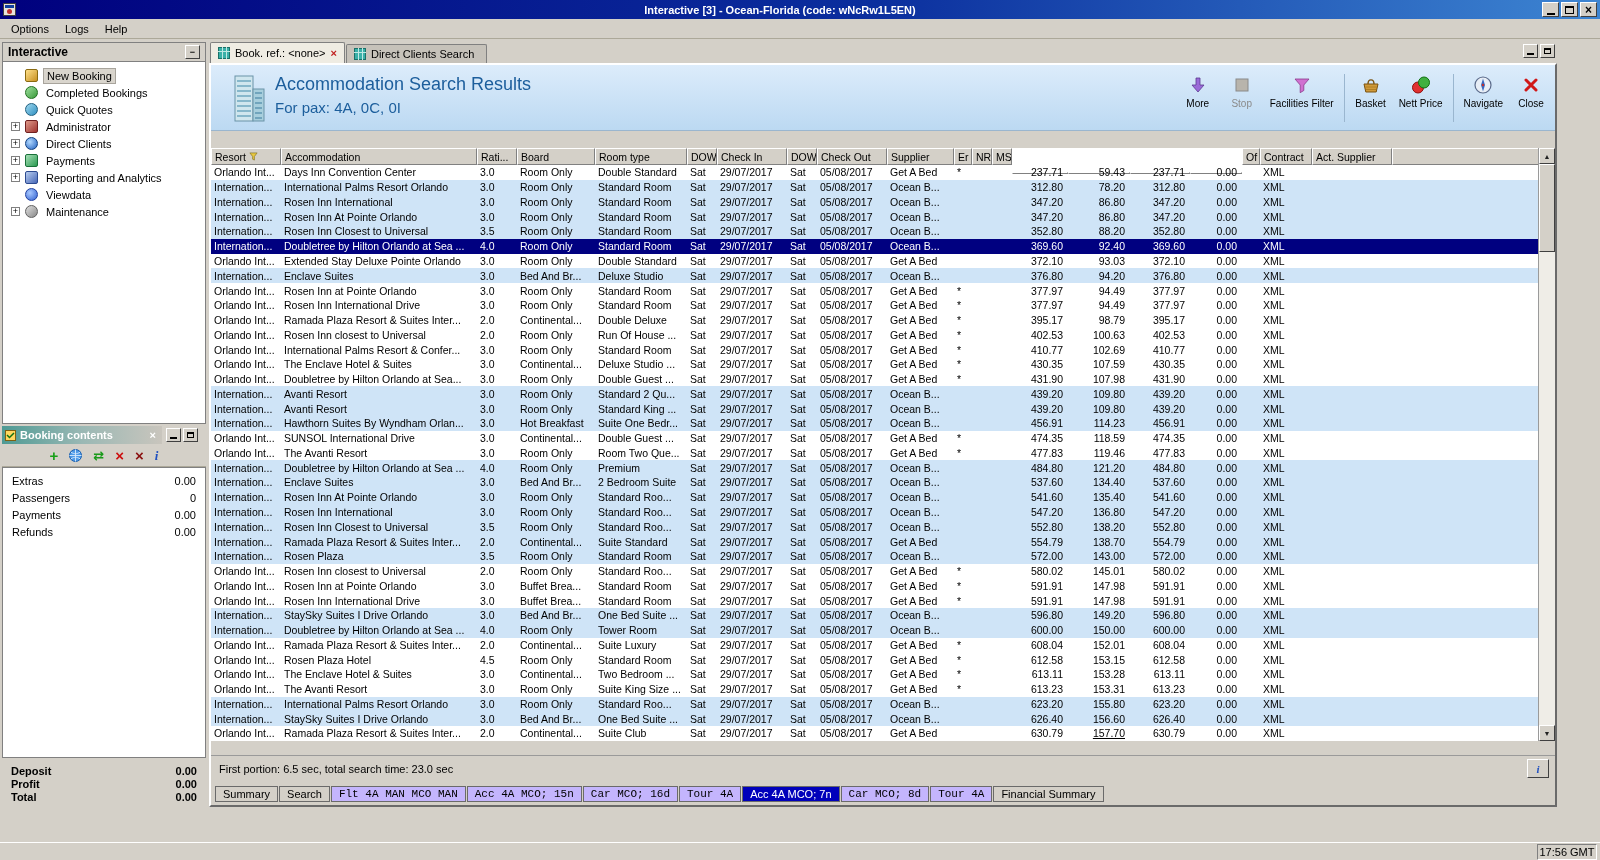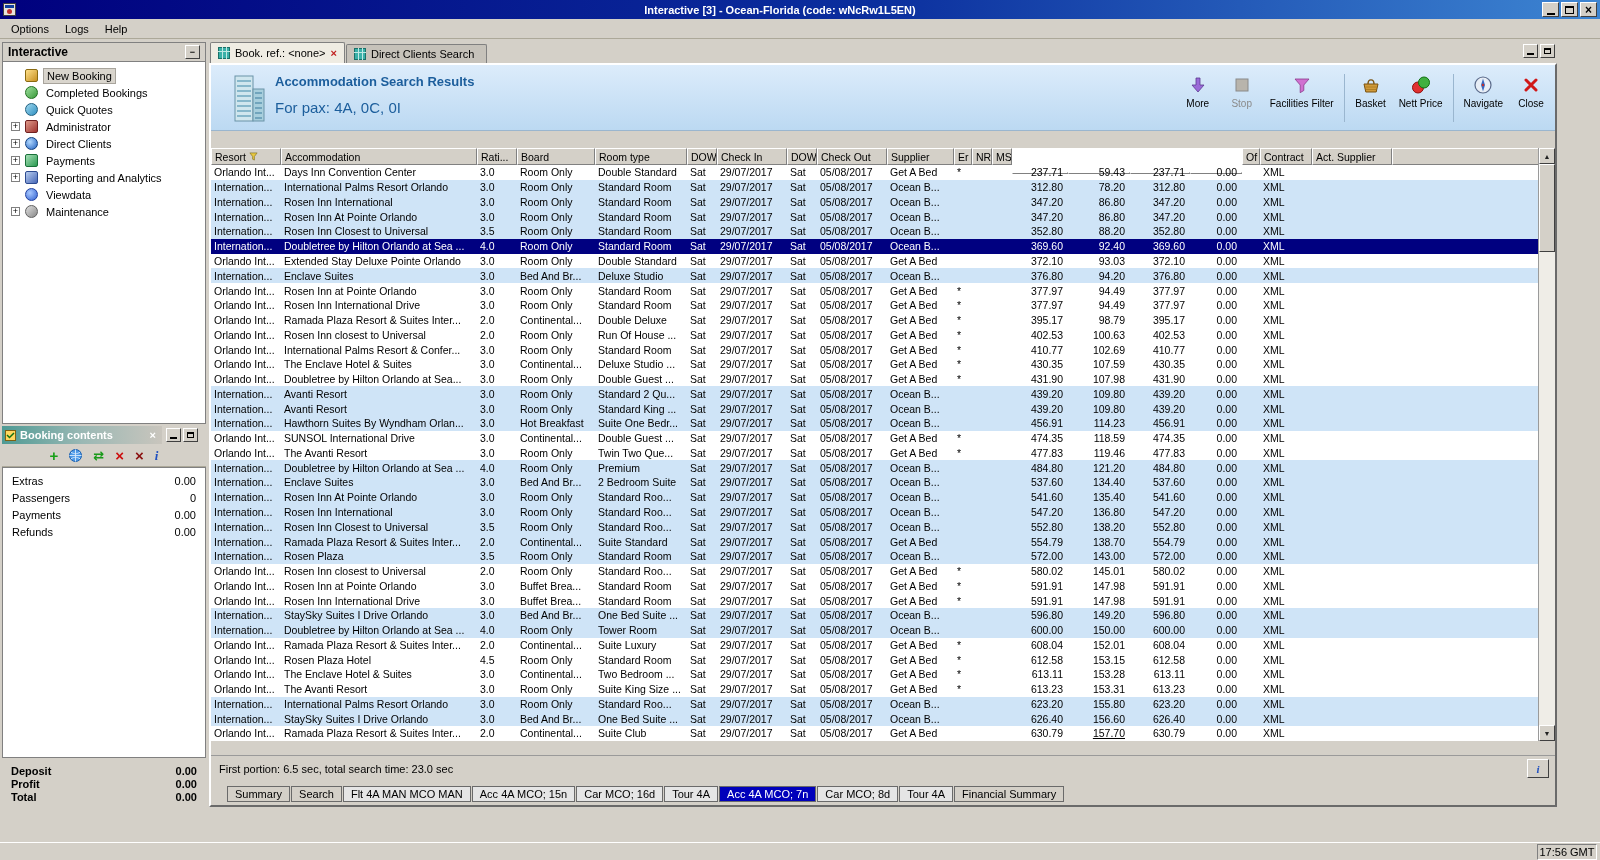--- a/index.html
+++ b/index.html
@@ -90,21 +90,21 @@
   .doc-tab-label { margin:0 5px; white-space:nowrap; }
   .doc-tab-close { color:#c02020; font-weight:bold; font-size:11px; }
   .mdi-btns { position:absolute; right:8px; top:2px; display:flex; gap:2px; }
 
   .main-panel { position:absolute; left:0; top:21px; width:1348px; height:744px;
     border:2px solid; border-color:#ffffff #6a6a6a #6a6a6a #ffffff; background:#d4d0c8; }
 
   .panel-header { position:relative; height:66px;
     background:linear-gradient(#dcecfb,#bcd9f2); border-bottom:1px solid #9ab6cf; }
   .building { position:absolute; left:14px; top:8px; }
-  .ph-title { position:absolute; left:64px; top:9px; font-size:13px; font-weight:bold; color:#1c5e9c;text-align:right; }
+  .ph-title { position:absolute; left:64px; top:9px; font-size:18px; font-weight:normal; color:#1c5e9c;text-align:right; }
   .ph-sub   { position:absolute; left:64px; top:34px; font-size:15px; color:#1c5e9c; }
   .ph-toolbar { position:absolute; right:2px; top:6px; display:flex; align-items:flex-start; }
   .tool-btn { display:flex; flex-direction:column; align-items:center; padding:4px 6px 0; min-width:44px; }
   .tool-btn .tb-label { font-size:10px; margin-top:3px; white-space:nowrap; }
   .tool-btn.disabled .tb-label { color:#8a8a8a; }
   .tool-sep { width:1px; background:#9ab6cf; height:48px; margin:3px 4px 0; }
 
   .results-bar { height:17px; background:#d4d0c8; border-bottom:1px solid #9a9a9a;
     font-weight:bold; display:flex; align-items:center; padding-left:6px; }
 
@@ -130,24 +130,24 @@
   .sb-thumb { position:absolute; left:0; top:16px; width:16px; height:88px; background:#d4d0c8;
     border:1px solid; border-color:#ffffff #404040 #404040 #ffffff; }
 
   .grid-status { position:absolute; left:0; right:0; top:690px; height:26px;
     border-top:1px solid #9a9a9a; display:flex; align-items:center; padding-left:8px; }
   .info-btn { position:absolute; right:6px; top:3px; width:22px; height:19px; background:#d4d0c8;
     border:1px solid; border-color:#ffffff #404040 #404040 #ffffff;
     display:flex; align-items:center; justify-content:center;
     color:#2050c0; font-weight:bold; font-style:italic; font-family:"Liberation Serif","DejaVu Serif",serif; }
 
-  .bottom-tabs { position:absolute; left:16px; right:0; top:721px; height:17px; display:flex; }
+  .bottom-tabs { position:absolute; left:4px; right:0; top:721px; height:17px; display:flex; }
   .seg { border:1px solid #6a6a6a; margin-right:1px; padding:0 7px; display:flex;
     align-items:center; white-space:nowrap; background:#d4d0c8; height:16px; }
-  .seg.green { background:#e5e5e5; }
+  .seg.green { background:#c4b5fd;font-family:Liberation Mono, monospace; }
   .seg.selected { background:#0000bb; color:#fff; }
 
   
   .statusbar { position:absolute; left:0; bottom:0; width:1600px; height:18px;
     background:#d4d0c8; border-top:1px solid #ffffff; }
   .sb-seg { position:absolute; top:1px; height:16px; border:1px solid;
     border-color:#808080 #ffffff #ffffff #808080; display:flex; align-items:center; }
   .sb-main { left:2px; width:1532px; }
   .sb-usertext { position:absolute; left:726px; display:flex; gap:18px; white-space:nowrap; }
   .sb-time { left:1537px; width:60px; justify-content:center; }
@@ -921,21 +921,21 @@
             <div class="gcell" style="width: 18px;"></div>
             <div class="gcell" style="width: 52px;">XML</div>
             <div class="gcell" style="width: 80px;"></div>
             <div class="gcell" style="width: 147px;"></div>
           </div>
           <div class="grow">
             <div class="gcell" style="width: 70px;">Orlando Int...</div>
             <div class="gcell" style="width: 196px;">The Avanti Resort</div>
             <div class="gcell" style="width: 40px;">3.0</div>
             <div class="gcell" style="width: 78px;">Room Only</div>
-            <div class="gcell" style="width: 92px;">Twin Two Que...</div>
+            <div class="gcell" style="width: 92px;">Room Two Que...</div>
             <div class="gcell" style="width: 30px;">Sat</div>
             <div class="gcell" style="width: 70px;">29/07/2017</div>
             <div class="gcell" style="width: 30px;">Sat</div>
             <div class="gcell" style="width: 70px;">05/08/2017</div>
             <div class="gcell" style="width: 67px;">Get A Bed</div>
             <div class="gcell" style="width: 18px;">*</div>
             <div class="gcell" style="width: 20px;"></div>
             <div class="gcell" style="width: 20px;"></div>
             <div class="gcell r" style="width: 56px;">477.83</div>
             <div class="gcell r" style="width: 62px;">119.46</div>

